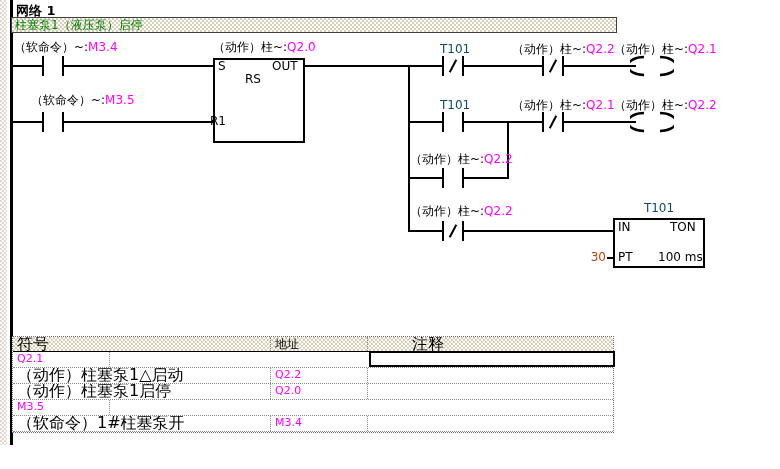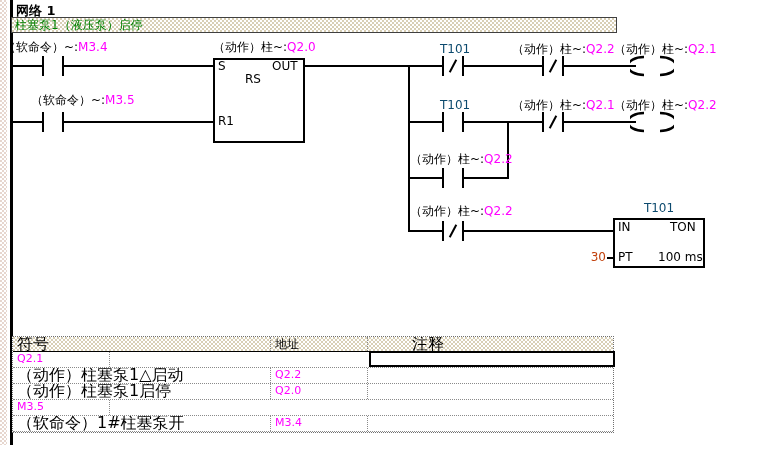--- a/index.html
+++ b/index.html
@@ -60,21 +60,21 @@
 <div id="screen">
 
   <div class="edge-strip"></div>
   <div class="vw" style="left:10px; top:0; height:445px; width:3px;"></div>
 
   <div class="net-title">网络 1</div>
   <div class="comment-bar hatch">
     <span>柱塞泵1（液压泵）启停</span>
   </div>
 
-  <div class="lbl" style="left:4px; top:41px;">
+  <div class="lbl" style="left:14px; top:41px;">
     <span>（软命令）~:</span><span class="addr">M3.4</span>
   </div>
   <div class="hw" style="left:13px; top:65px; width:31px;"></div>
   <div class="leg" style="left:42px; top:56px;"></div>
   <div class="leg" style="left:62px; top:56px;"></div>
   <div class="hw" style="left:64px; top:65px; width:149px;"></div>
 
   <div class="lbl" style="left:31px; top:94px;">
     <span>（软命令）~:</span><span class="addr">M3.5</span>
   </div>
@@ -83,21 +83,21 @@
   <div class="leg" style="left:62px; top:112px;"></div>
   <div class="hw" style="left:64px; top:121px; width:149px;"></div>
 
   <div class="lbl" style="left:213px; top:41px;">
     <span>（动作）柱~:</span><span class="addr">Q2.0</span>
   </div>
   <div class="plcbox" style="left:213px; top:58px; width:92px; height:85px;"></div>
   <div class="boxtxt" style="left:218px; top:60px;">S</div>
   <div class="boxtxt" style="left:272px; top:60px;">OUT</div>
   <div class="boxtxt" style="left:245px; top:73px;">RS</div>
-  <div class="boxtxt" style="left:218px; top:115px;">R1</div>
+  <div class="boxtxt" style="left:210px; top:115px;">R1</div>
 
   <div class="hw" style="left:305px; top:65px; width:105px;"></div>
   <div class="vw" style="left:408px; top:65px; height:167px;"></div>
 
   <div class="lbl t101" style="left:440px; top:43px;">T101</div>
   <div class="lbl" style="left:512px; top:43px;">
     <span>（动作）柱~:</span><span class="addr">Q2.2</span>
   </div>
   <div class="lbl" style="left:614px; top:43px;">
     <span>（动作）柱~:</span><span class="addr">Q2.1</span>

